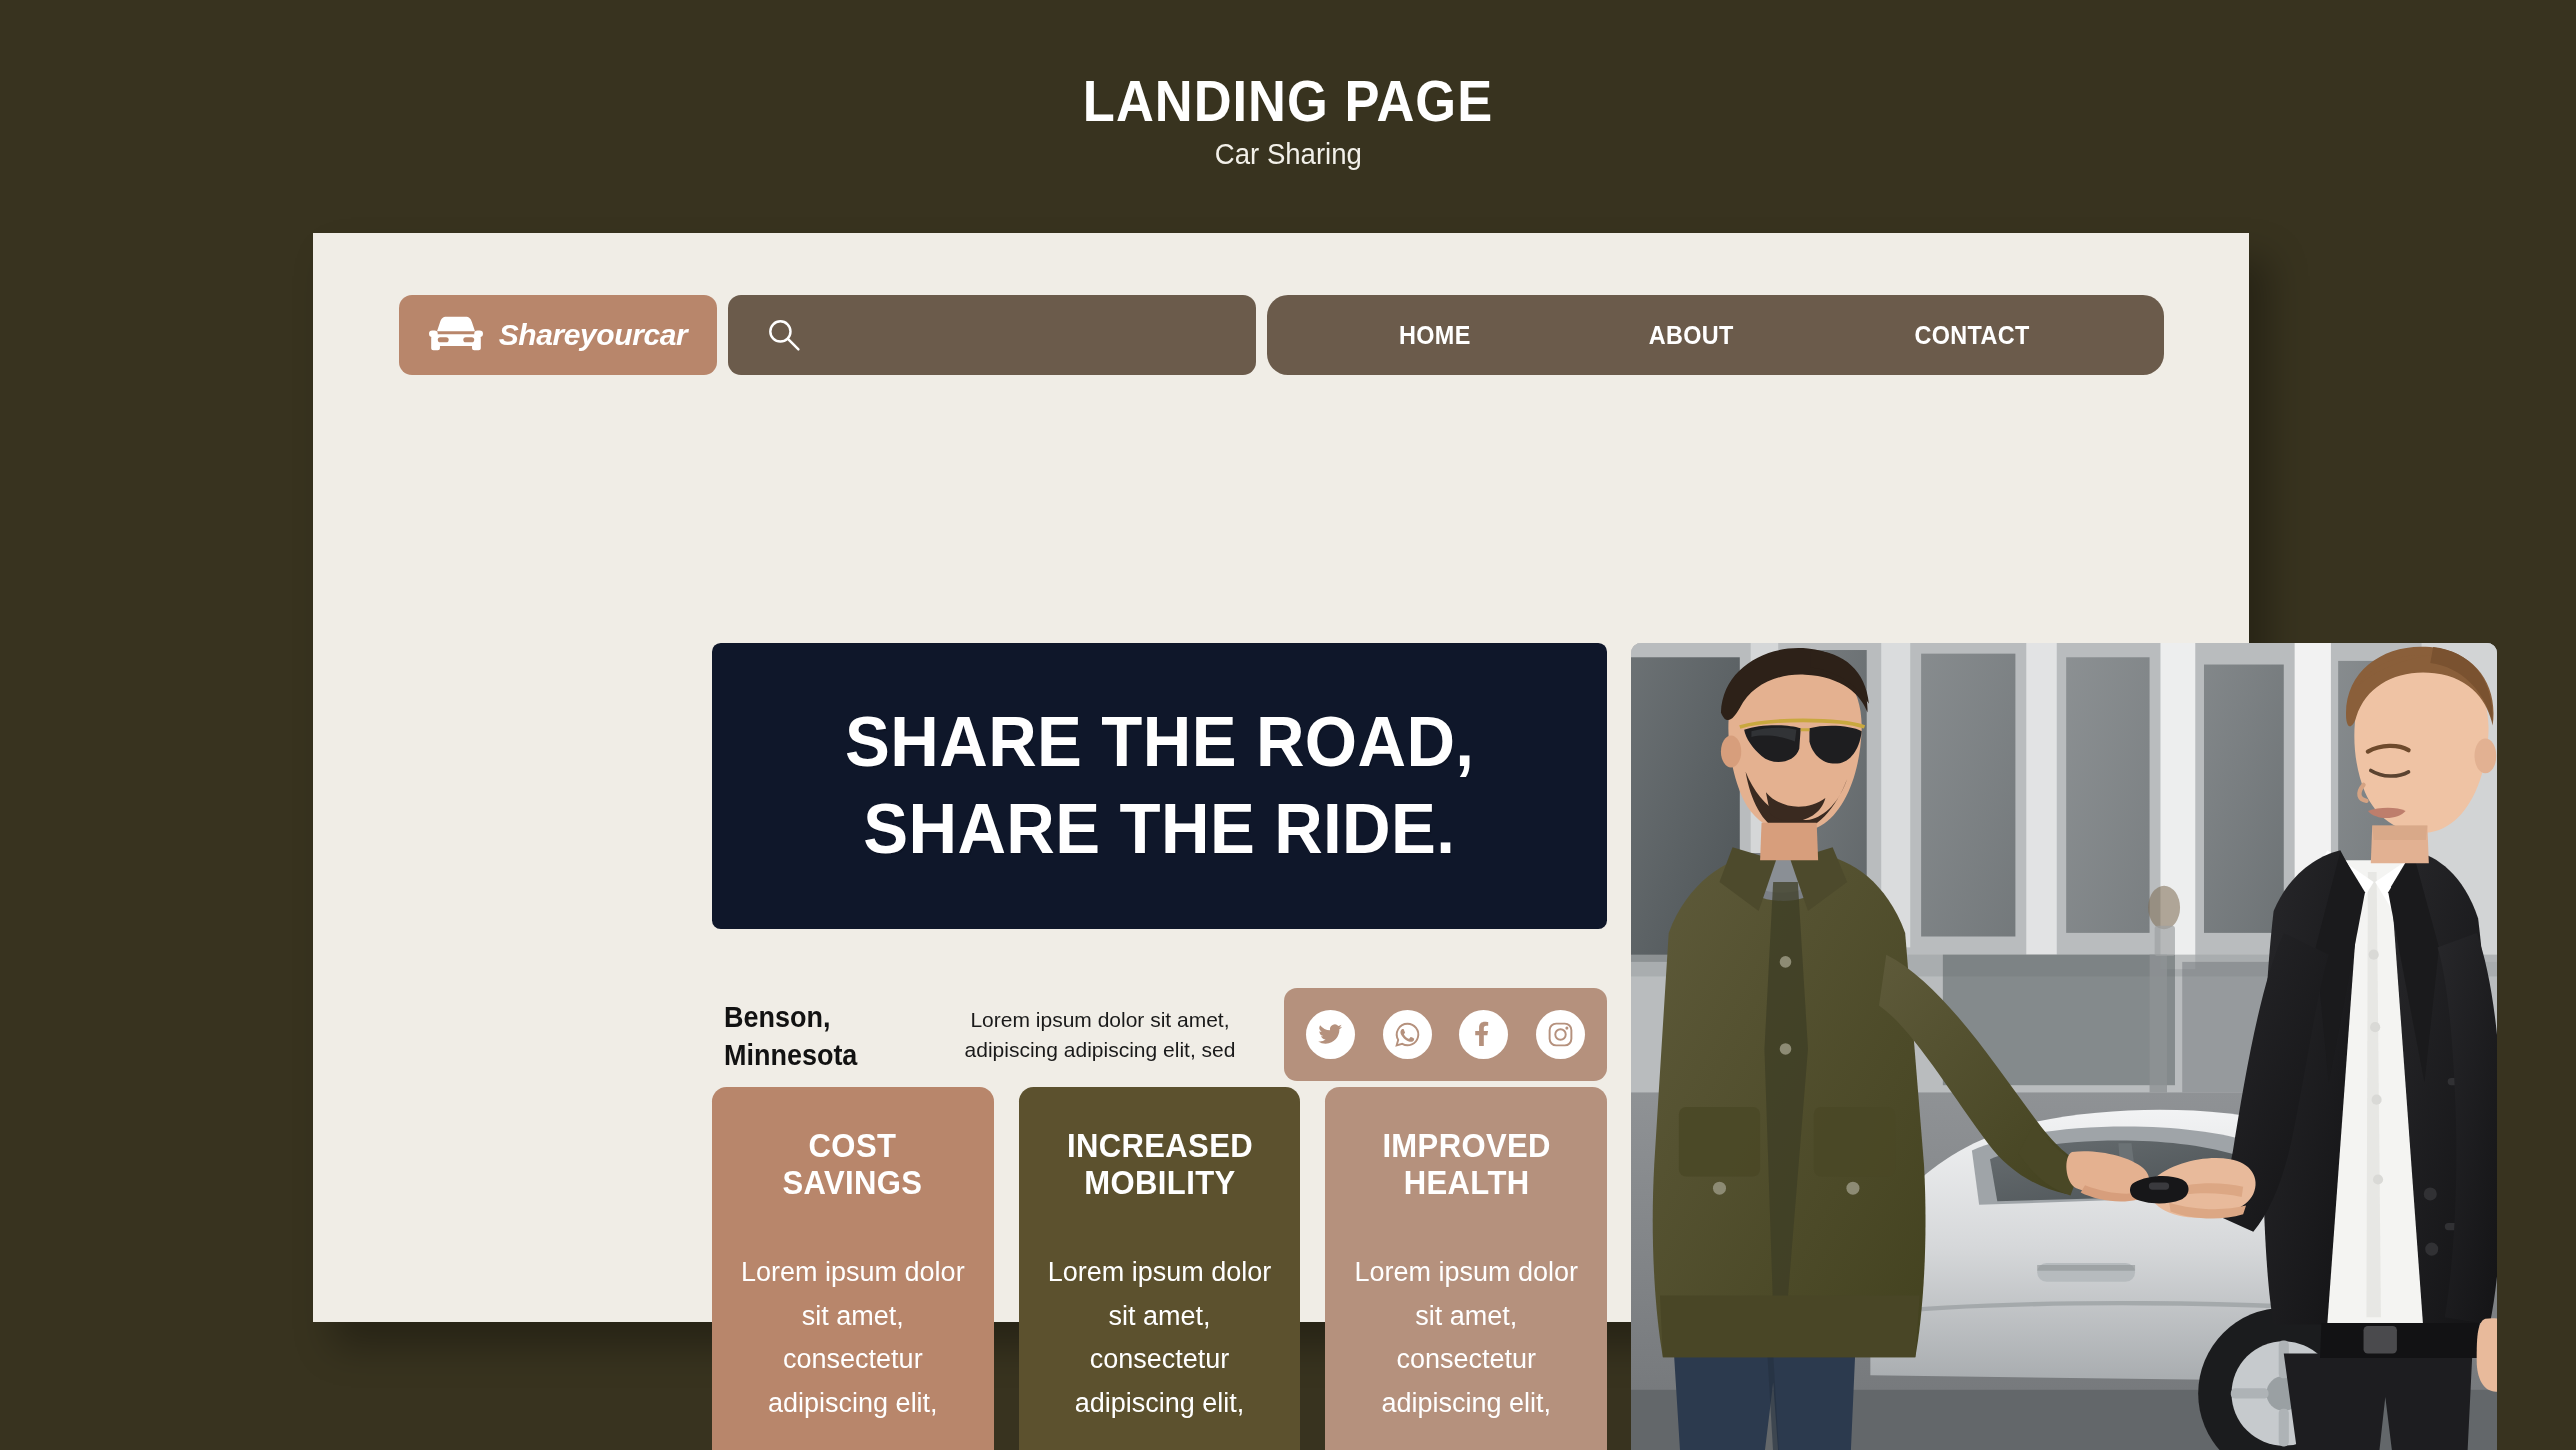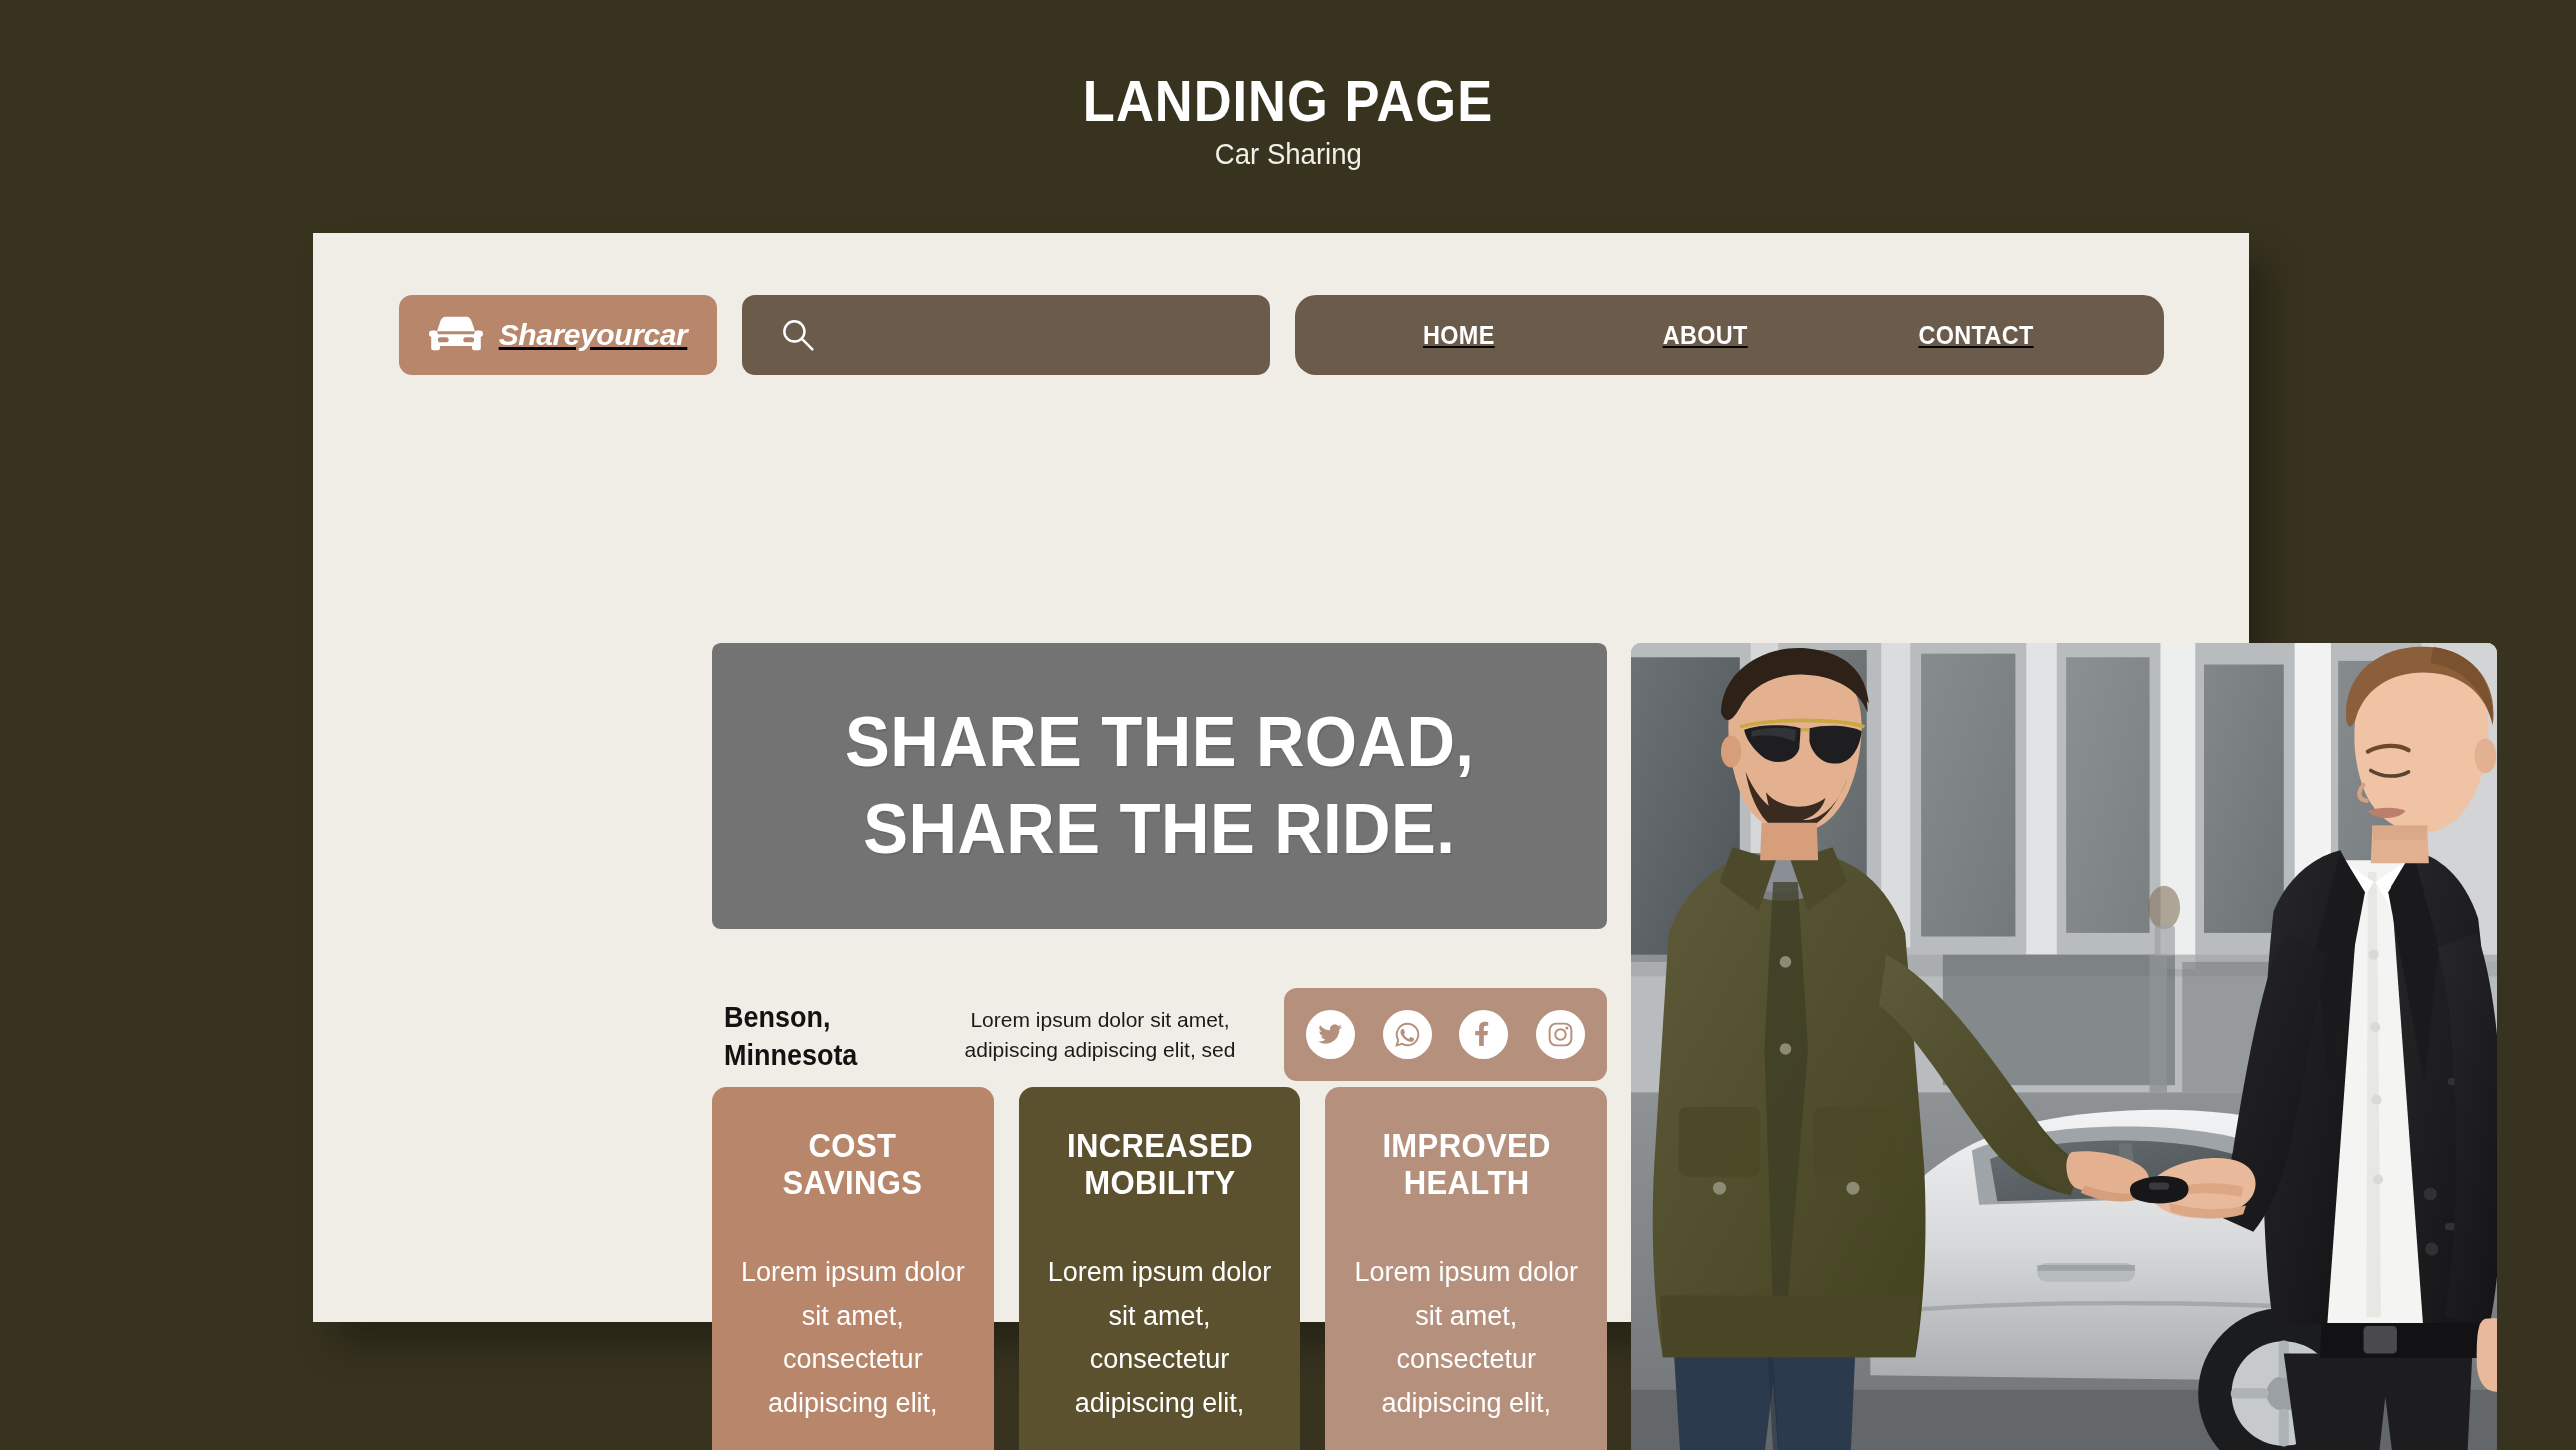--- a/index.html
+++ b/index.html
@@ -53,22 +53,21 @@
     box-shadow:20px 25px 36px rgba(0,0,0,0.30);
   }
 
   
   .nav-row {
     position:absolute;
     left:86px; top:62px;
     width:1765px; height:80px;
     display:flex;
     align-items:stretch;
-    gap:25px;
-    text-decoration:underline;
+    gap:11px;
   }
 
   .logo-pill {
     width:318px;
     background:#B8866B;
     border-radius:13px;
     display:flex;
     align-items:center;
     justify-content:center;
     gap:16px;
@@ -118,21 +117,21 @@
     cursor:pointer;
     transform:scaleX(0.9);
     white-space:nowrap;
   }
 
   
   .hero {
     position:absolute;
     left:399px; top:410px;
     width:895px; height:286px;
-    background:#737373;
+    background:#0f172a;
     border-radius:8.7px;
     display:flex;
     flex-direction:column;
     align-items:center;
     justify-content:center;
     gap:11.6px;
   }
   .hero .line {
     color:#FFFFFF;
     font-size:70px;

